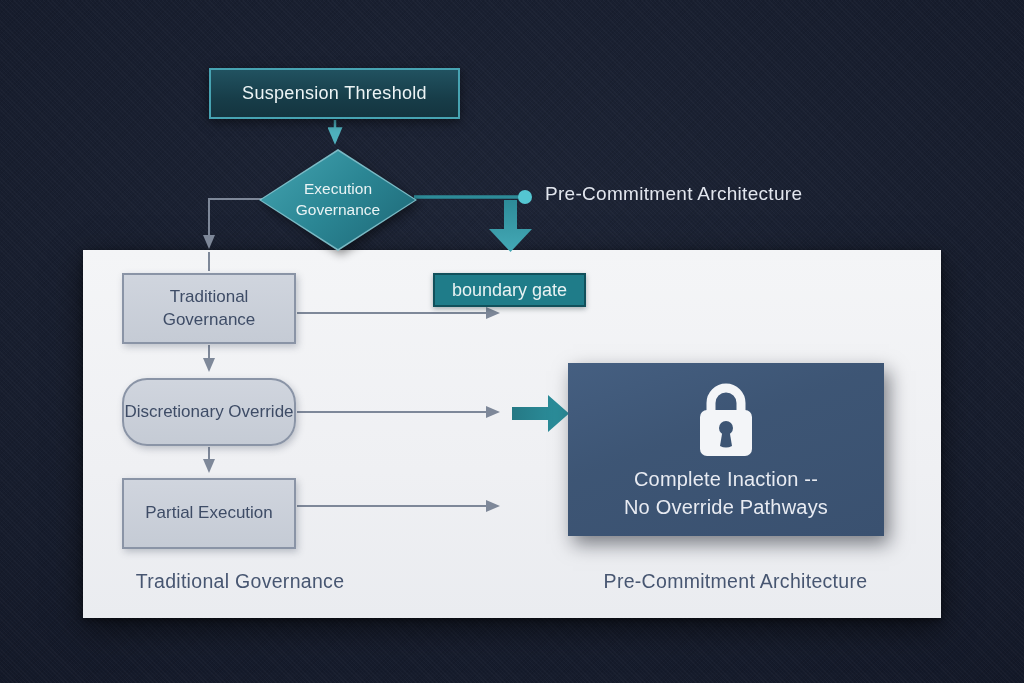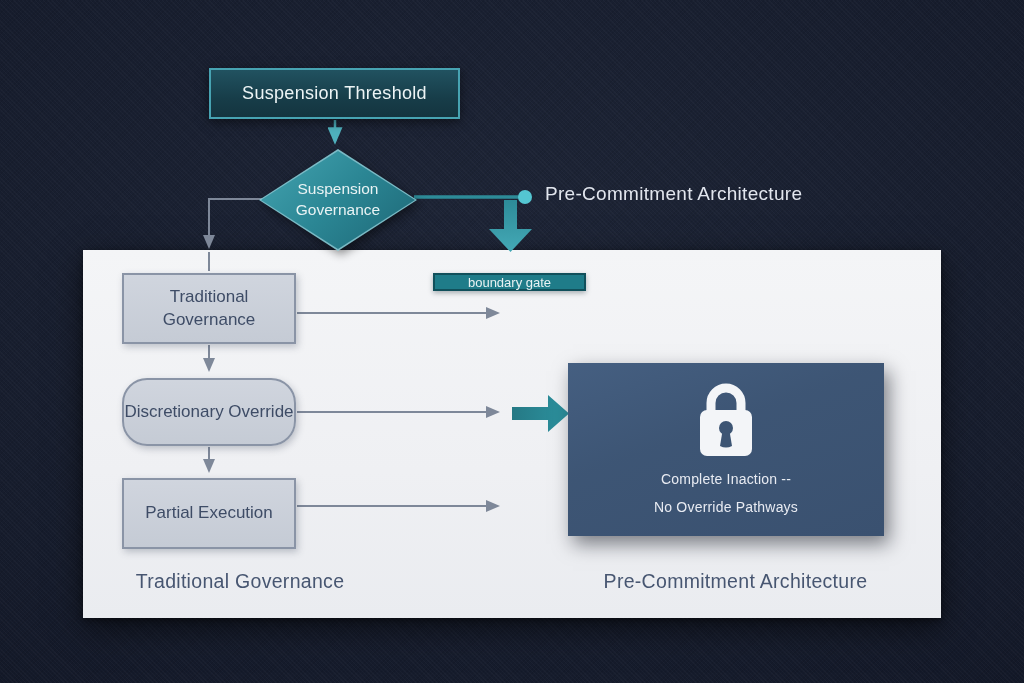--- a/index.html
+++ b/index.html
@@ -61,36 +61,36 @@
     border:2px solid #8a94a6;
     display:flex;align-items:center;justify-content:center;text-align:center;
     color:#3e4c66;font-size:17px;line-height:1.32;
     box-shadow:2px 3px 7px rgba(70,80,100,.3);
   }
   #gov-box-0{top:273px;height:71px;}
   #gov-box-1{top:378px;height:68px;border-radius:25px;}
   #gov-box-2{top:478px;height:71px;}
 
   #boundary-gate{
-    left:433px;top:273px;width:153px;height:18px;box-sizing:border-box;
+    left:433px;top:273px;width:153px;height:34px;box-sizing:border-box;
     background:#1f7c89;border:2px solid #11505b;
     display:flex;align-items:center;justify-content:center;
-    color:#e9f2f3;font-size:13px;
+    color:#e9f2f3;font-size:18px;
     box-shadow:0 2px 5px rgba(20,40,50,.35);
   }
 
   #lock-box{
     left:568px;top:363px;width:316px;height:173px;
     background:linear-gradient(160deg,#455f81 0%,#3e567730 40%,#3a5170 100%), #3d5574;
     box-shadow:5px 8px 18px rgba(8,12,22,.5);
     display:flex;flex-direction:column;align-items:center;
     color:#e8ebf2;
   }
   #lock-box .lock-wrap{margin-top:17px;height:76px;display:flex;align-items:flex-start;}
-  #lock-box .captions{margin-top:9px;text-align:center;font-size:14px;line-height:28px;letter-spacing:.2px;}
+  #lock-box .captions{margin-top:9px;text-align:center;font-size:20px;line-height:28px;letter-spacing:.2px;}
 
   .bottom-label{
     top:568px;height:26px;color:#475671;font-size:19.5px;letter-spacing:.3px;
     display:flex;align-items:center;justify-content:center;text-align:center;
   }
   #bottom-label-left{left:110px;width:260px;}
   #bottom-label-right{left:588px;width:295px;}
 </style>
 </head>
 <body>
@@ -141,21 +141,21 @@
     <path d="M512 407 H548 V395 L569 413.5 L548 432 V420 H512 Z" fill="url(#gradRight)"></path>
   </svg>
 
   <div id="top-box" class="abs node">
     <span>Suspension Threshold</span>
   </div>
 
   <div id="diamond" class="abs node">
     <div class="outer"></div>
     <div class="inner">
-      <span>Suspension</span>
+      <span>Execution</span>
       <span>Governance</span>
     </div>
   </div>
 
   <div id="precommit-top" class="abs node">Pre-Commitment Architecture</div>
 
   <div id="gov-box-0" class="abs node gov-box">
     <span>Traditional Governance</span>
   </div>
   <div id="gov-box-1" class="abs node gov-box">

